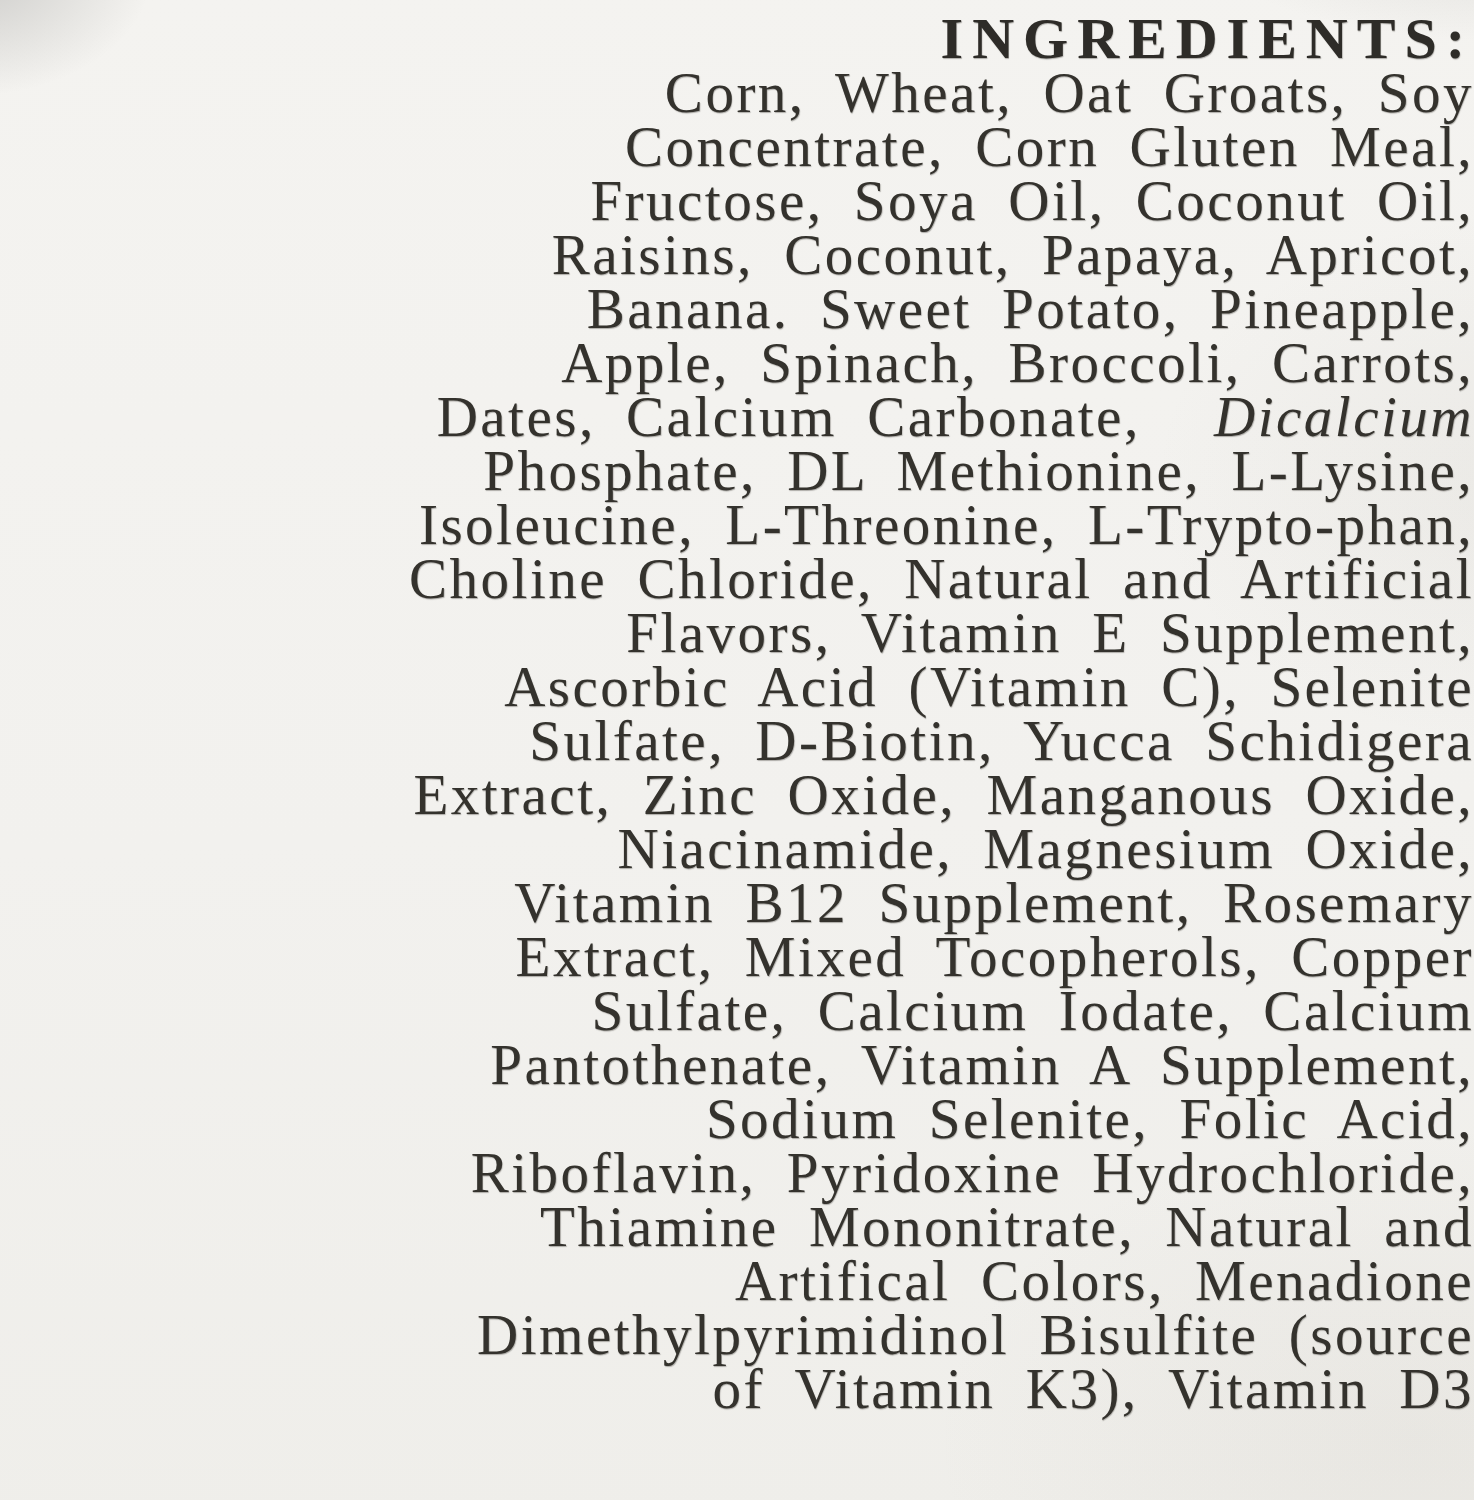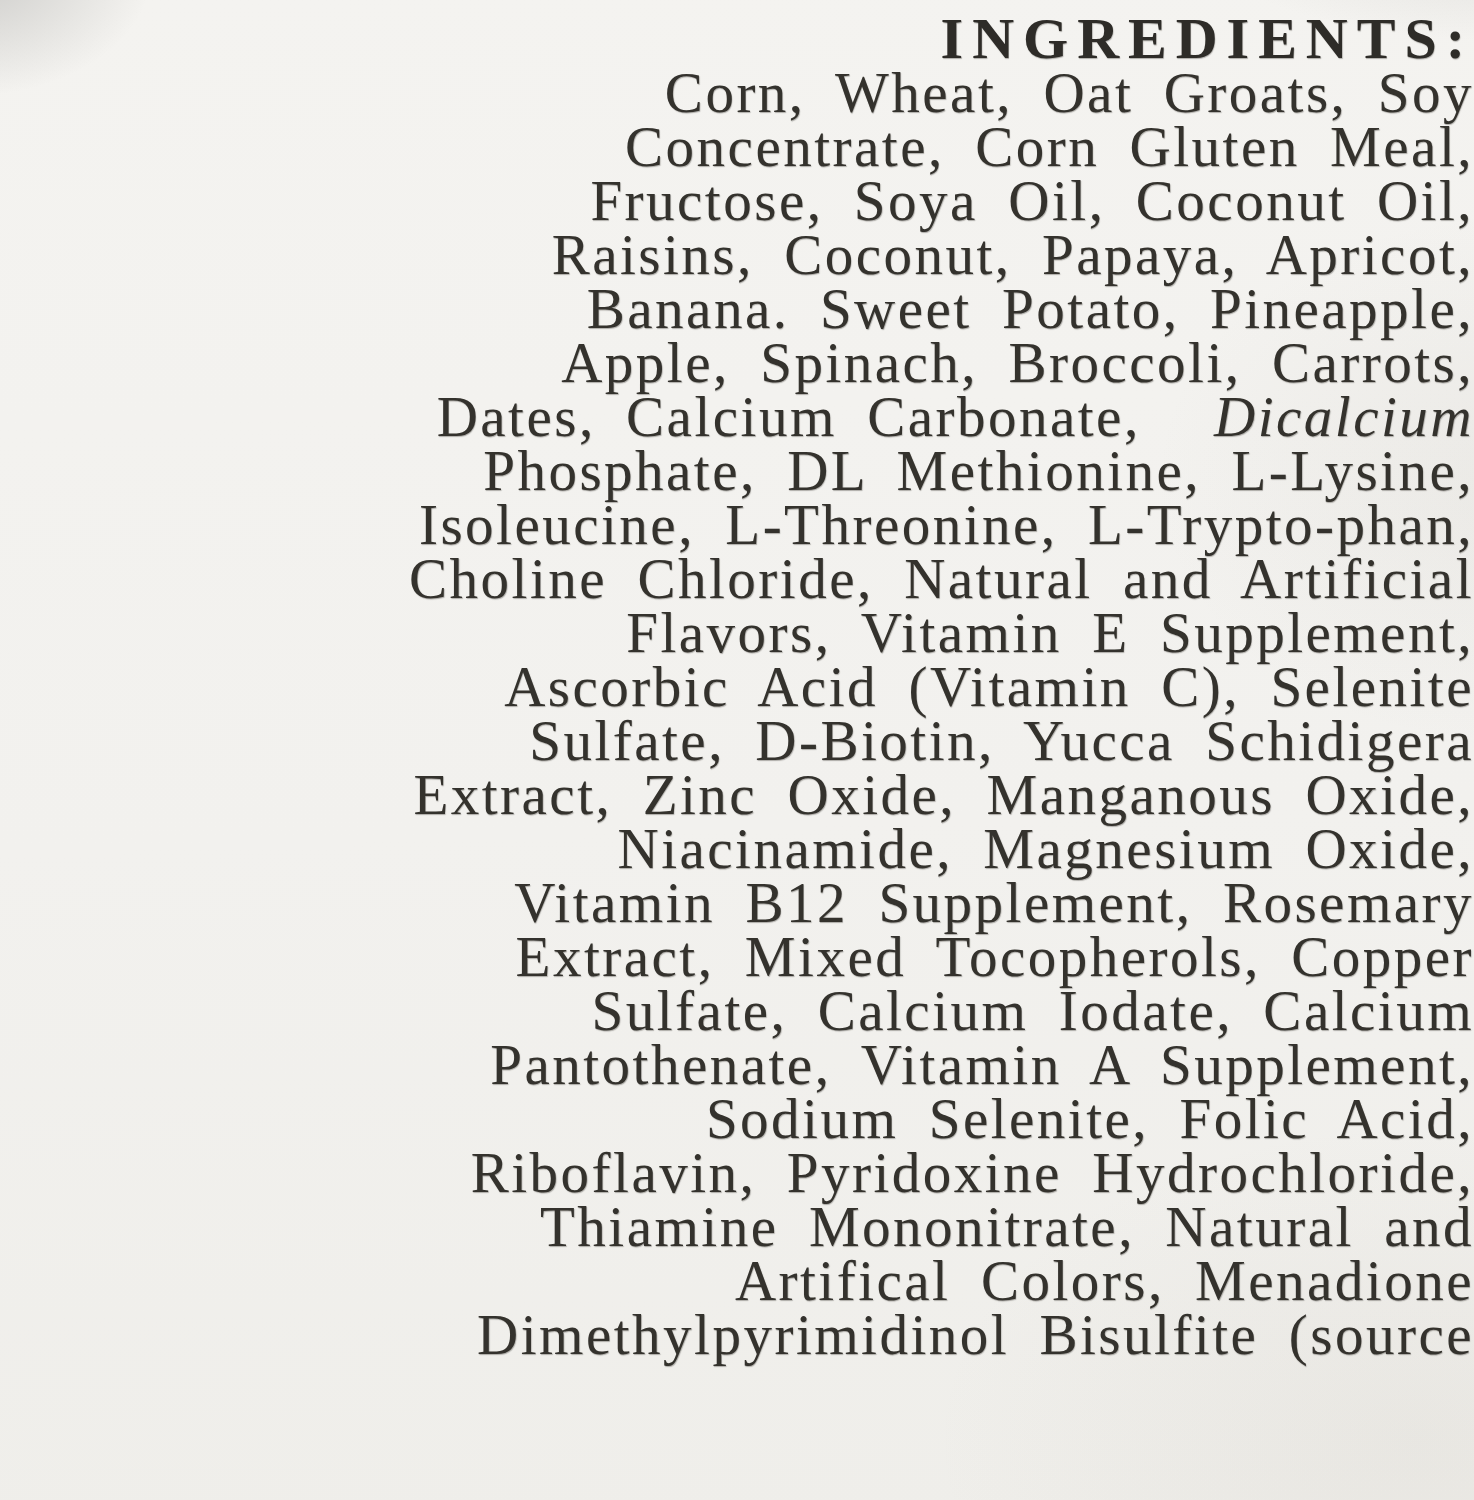--- a/index.html
+++ b/index.html
@@ -73,14 +73,15 @@
     <div class="line">Niacinamide, Magnesium Oxide,</div>
     <div class="line">Vitamin B12 Supplement, Rosemary</div>
     <div class="line">Extract, Mixed Tocopherols, Copper</div>
     <div class="line">Sulfate, Calcium Iodate, Calcium</div>
     <div class="line">Pantothenate, Vitamin A Supplement,</div>
     <div class="line">Sodium Selenite, Folic Acid,</div>
     <div class="line">Riboflavin, Pyridoxine Hydrochloride,</div>
     <div class="line">Thiamine Mononitrate, Natural and</div>
     <div class="line">Artifical Colors, Menadione</div>
     <div class="line">Dimethylpyrimidinol Bisulfite (source</div>
+    <div class="line">of Vitamin K3), Vitamin D3</div>
   </div>
 </div>
 
 </body></html>

